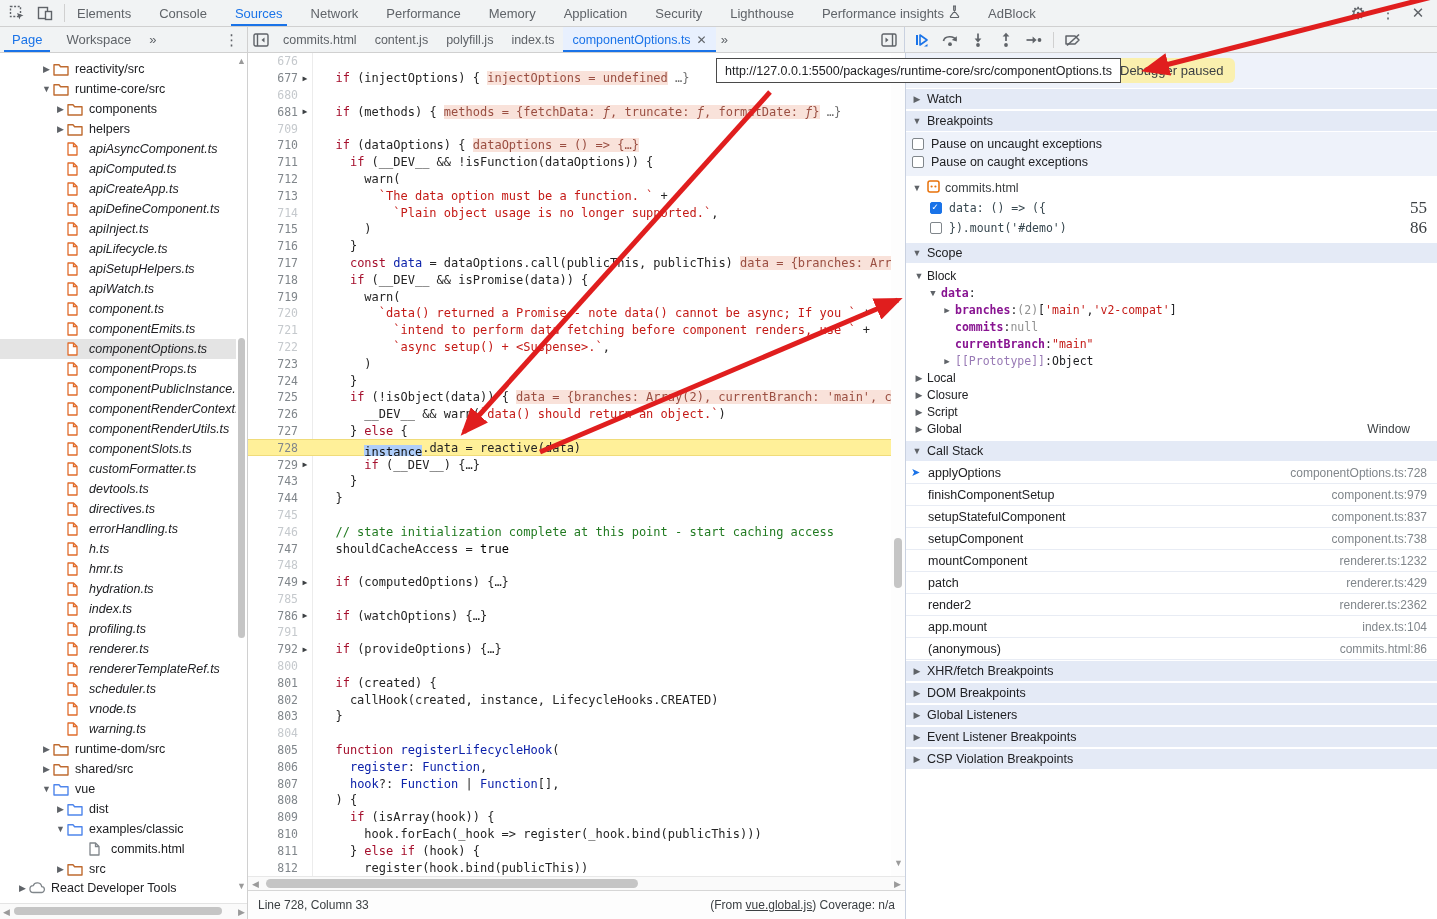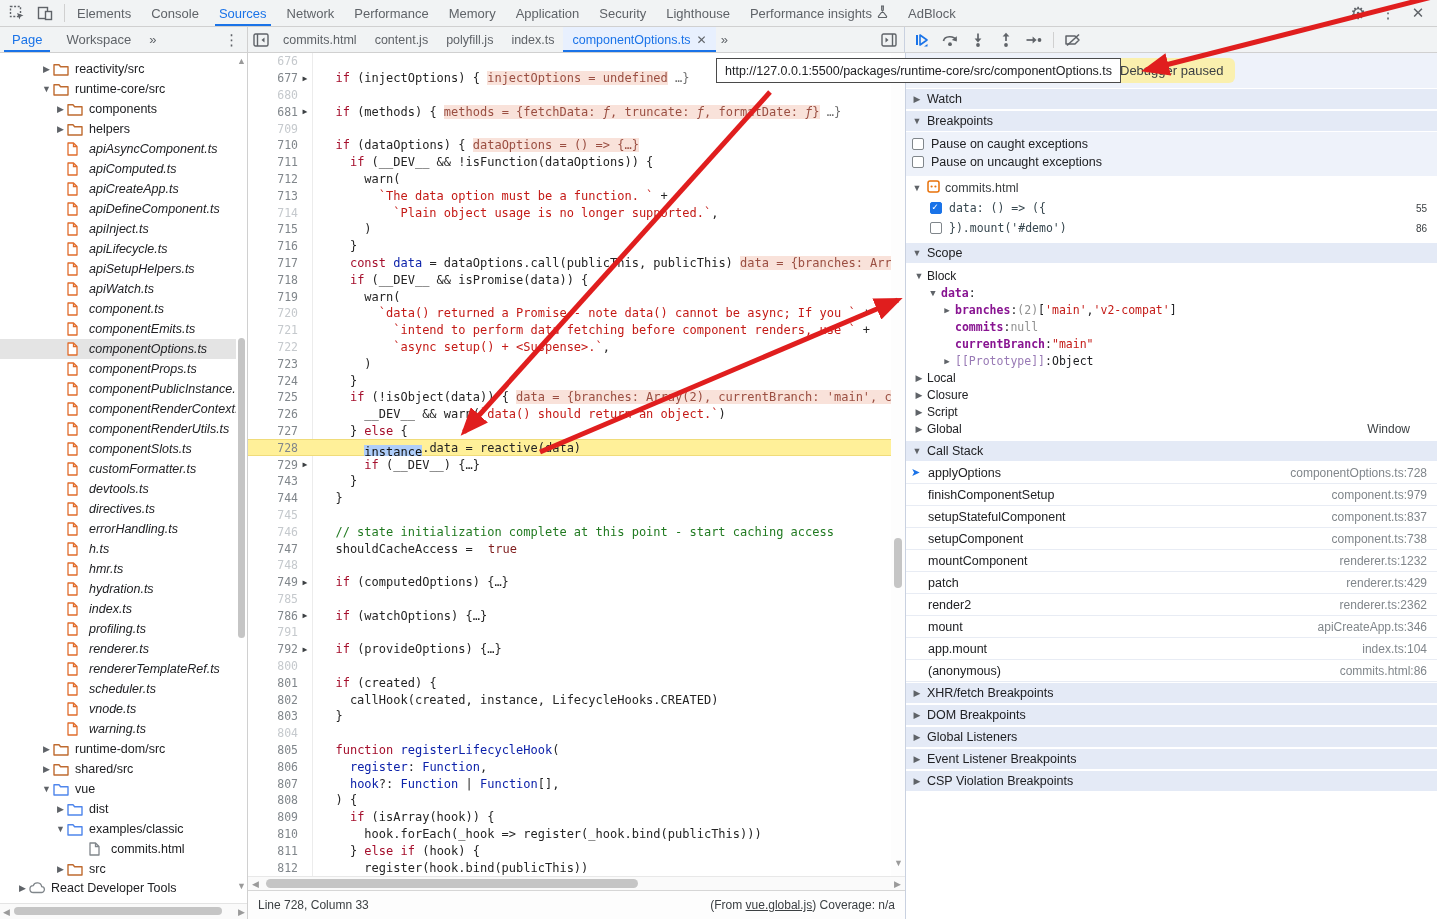--- a/index.html
+++ b/index.html
@@ -47,21 +47,21 @@
   
   #editor { position:absolute; left:248px; top:53px; width:657px; height:823px; background:#fff; overflow:hidden; font-family:"DejaVu Sans Mono", monospace; font-size:12px; }
   .cline { height:16.8px; display:flex; align-items:center; position:relative; white-space:pre; }
   .cline .gut { width:50px; flex:0 0 50px; text-align:right; color:#80868b; font-size:11.5px; }
   .cline.dim .gut { color:#c5c9cd; }
   .cline .fold { width:14px; flex:0 0 14px; text-align:center; font-size:8px; color:#3c4043; }
   .cline .codetxt { padding-left:8px; border-left:1px solid #ececec; height:100%; display:flex; align-items:center; flex:1; overflow:hidden; }
   .cline.paused { background:#fff099; box-shadow:inset 0 1px 0 #f0dc7a, inset 0 -1px 0 #f0dc7a; }
   .cline.paused .codetxt { border-left-color:transparent; }
   .tk-k { color:#a50f2c; } .tk-s { color:#c41a16; } .tk-c { color:#217a21; }
-  .tk-d { color:#0d22aa; } .tk-a { color:#7f1d1d;margin-left:8px; } .tk-v { color:#242424; }
+  .tk-d { color:#0d22aa; } .tk-a { color:#000000; } .tk-v { color:#242424; }
   .tk-g { color:#6e6e6e; }
   .tk-b { background:#f9e2da; color:#9a4e41; }
   .tk-bi { background:#f9e2da; color:#9a4e41; font-style:italic; }
   .tk-sel { background:#aecdf9; color:#111;margin-top:8px; }
   #ed-vscroll { position:absolute; left:891px; top:53px; width:14px; height:823px; background:#fdfdfd; }
   #ed-hscroll { position:absolute; left:248px; top:876px; width:657px; height:14px; background:#fafafa; border-top:1px solid #e8e8e8; }
   #statusbar { position:absolute; left:248px; top:890px; width:657px; height:29px; background:#fdfdfd; border-top:1px solid #d6d6d6; display:flex; align-items:center; font-size:12px; color:#3c4043; }
   #status-right { margin-left:auto; padding-right:10px; }
   #status-link { text-decoration:underline; }
 
@@ -71,21 +71,21 @@
   .sec-arrow { font-size:9px; color:#5f6368; width:10px; text-align:center; }
   #sb-spacer { height:35px; background:#eef2fa; }
   #pause-rows { background:#eef2fa; padding:3px 0 5px 0; }
   .chk-row { height:18px; display:flex; align-items:center; padding-left:6px; gap:7px; font-size:12.5px; color:#202124; }
   .checkbox { width:12px; height:12px; border:1.5px solid #80868b; border-radius:2px; background:#fff; flex:0 0 12px; position:relative; }
   .checkbox.checked { background:#1a73e8; border-color:#1a73e8; }
   .checkbox.checked::after { content:"✓"; position:absolute; left:1px; top:-2px; color:#fff; font-size:10px; font-weight:bold; }
   #bp-group { background:#fff; padding:2px 0 4px 0; }
   .bp-file-row { height:20px; display:flex; align-items:center; padding-left:6px; gap:5px; font-size:12.5px; }
   .bp-entry { height:20px; display:flex; align-items:center; padding-left:24px; gap:7px; font-family:"DejaVu Sans Mono", monospace; font-size:11.5px; color:#37474f; }
-  .bp-line { margin-left:auto; padding-right:10px; font-family:Liberation Sans, sans-serif; font-size:10px; color:#3c4043; }
+  .bp-line { margin-left:auto; padding-right:10px; font-family:Liberation Serif, serif; font-size:17px; color:#3c4043; }
   #scope-body { background:#fff; padding:3px 0; }
   .scope-row { height:17px; display:flex; align-items:center; font-size:12px; color:#202124; }
   .scope-mono { font-family:"DejaVu Sans Mono", monospace; font-size:11.5px; }
   .sc-pb { color:#881391; font-weight:bold; }
   .sc-st { color:#c41a16; }
   .sc-gy { color:#909090; }
   .sc-pr { color:#9879b5; }
   .scope-right { margin-left:auto; padding-right:27px; color:#3c4043; }
   .stack-row { height:22px; display:flex; align-items:center; border-bottom:1px solid #e8ecf4; font-size:12.5px; color:#202124; position:relative; padding-left:22px; }
   .stack-loc { margin-left:auto; padding-right:10px; color:#80868b; font-size:12px; }
@@ -110,21 +110,21 @@
           </svg>
       </span>
       <span class="icon-btn">
         <svg width="16" height="16" viewBox="0 0 16 16">
             <rect x="1.5" y="2.5" width="9" height="11" fill="none" stroke="#5f6368" stroke-width="1.4"></rect>
             <rect x="8.5" y="6.5" width="6" height="8" fill="#f1f3f4" stroke="#5f6368" stroke-width="1.4"></rect>
           </svg>
       </span>
     </div>
     <div class="mt-sep"></div>
-    <div id="mt-tabs" style="display:flex;">
+    <div id="mt-tabs" style="display:flex;gap:8px;">
         <div class="mt-tab">
           <span>Elements</span>
         </div>
         <div class="mt-tab">
           <span>Console</span>
         </div>
         <div class="mt-tab active">
           <span>Sources</span>
         </div>
         <div class="mt-tab">
@@ -791,25 +791,25 @@
       <span class="sec-arrow">▶</span>
       <span>Watch</span>
     </div>
     <div class="sec-header">
       <span class="sec-arrow">▼</span>
       <span>Breakpoints</span>
     </div>
     <div id="pause-rows">
         <div class="chk-row">
           <span class="checkbox"></span>
-          <span>Pause on caught exceptions</span>
+          <span>Pause on uncaught exceptions</span>
         </div>
         <div class="chk-row">
           <span class="checkbox"></span>
-          <span>Pause on uncaught exceptions</span>
+          <span>Pause on caught exceptions</span>
         </div>
       </div>
     <div id="bp-group">
       <div class="bp-file-row">
         <span class="sec-arrow">▼</span>
         <span>
           <svg width="13" height="13" viewBox="0 0 13 13">
               <rect x="1" y="1" width="11" height="11" rx="2" fill="none" stroke="#e8710a" stroke-width="1.5"></rect>
               <circle cx="4.6" cy="6.5" r="1.1" fill="#e8710a"></circle>
               <circle cx="8.4" cy="6.5" r="1.1" fill="#e8710a"></circle>
@@ -919,24 +919,20 @@
         </div>
         <div class="stack-row">
           <span>patch</span>
           <span class="stack-loc">renderer.ts:429</span>
         </div>
         <div class="stack-row">
           <span>render2</span>
           <span class="stack-loc">renderer.ts:2362</span>
         </div>
         <div class="stack-row">
-          <span>mount</span>
-          <span class="stack-loc">apiCreateApp.ts:346</span>
-        </div>
-        <div class="stack-row">
           <span>app.mount</span>
           <span class="stack-loc">index.ts:104</span>
         </div>
         <div class="stack-row">
           <span>(anonymous)</span>
           <span class="stack-loc">commits.html:86</span>
         </div>
       </div>
     <div id="collapsed-secs">
         <div class="sec-header">

